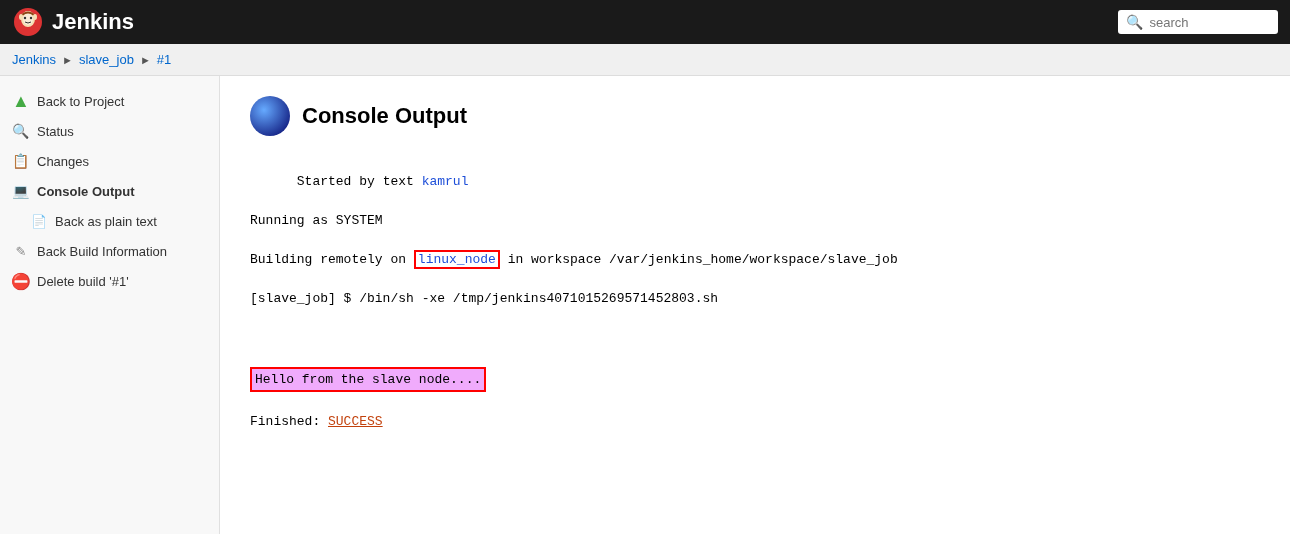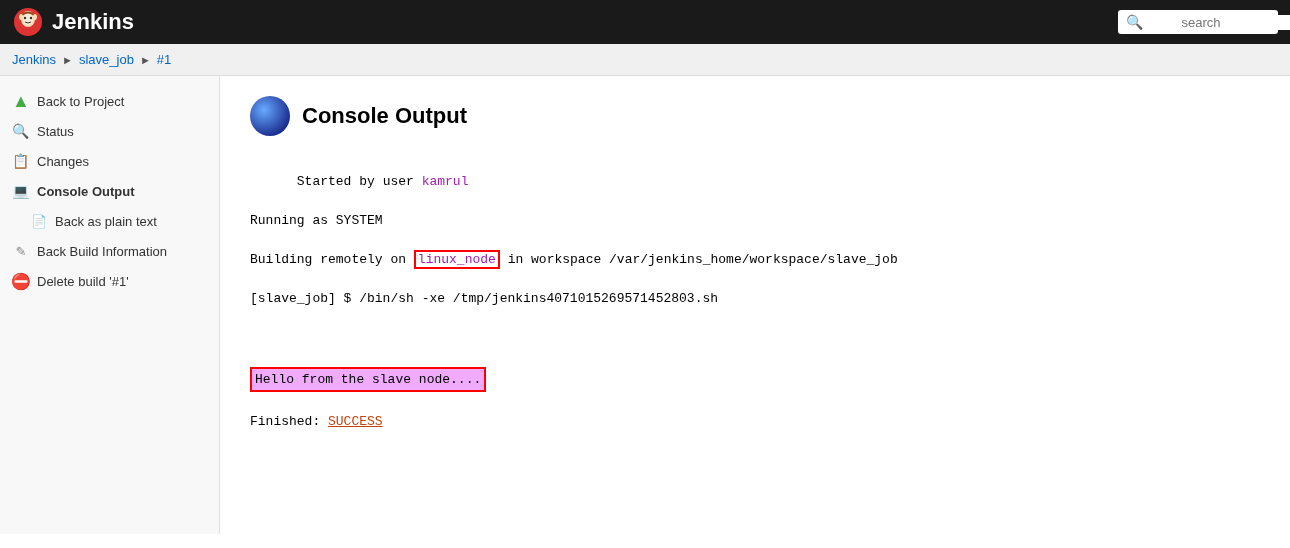--- a/index.html
+++ b/index.html
@@ -127,21 +127,21 @@
 
     
     #console-log {
       font-family: 'Courier New', Courier, monospace;
       font-size: 13px;
       line-height: 1.5;
       color: #000;
       white-space: pre-wrap;
     }
     .log-link {
-      color: #a21caf;
+      color: #1d4ed8;
       text-decoration: none;
     }
     .log-highlight-box {
       display: inline;
       border: 2px solid red;
       padding: 0 2px;
       text-align: right;
     }
     .log-highlight-bg {
       display: inline-block;
@@ -167,21 +167,21 @@
       <circle cx="19" cy="12" r="1.2" fill="#333"></circle>
       <path d="M13 16 Q16 18 19 16" stroke="#333" stroke-width="1" fill="none"></path>
       <path d="M10 9 Q16 4 22 9" stroke="#8B4513" stroke-width="2" fill="none"></path>
       <ellipse cx="9" cy="11" rx="2" ry="3" fill="#f5deb3"></ellipse>
       <ellipse cx="23" cy="11" rx="2" ry="3" fill="#f5deb3"></ellipse>
     </svg>
     <span id="header-title">Jenkins</span>
   </div>
   <div id="search-box">
     <span style="color:#888;font-size:14px;">🔍</span>
-    <input id="search-input" type="text" style="border: none; outline: none; font-size: 13px; width: 110px; color: rgb(85, 85, 85); margin-left: 32px;" placeholder="search">
+    <input id="search-input" type="text" style="border: none; outline: none; font-size: 13px; width: 110px; color: rgb(85, 85, 85);" placeholder="search">
   </div>
 </div>
 
 <div id="breadcrumb">
   <a class="breadcrumb-link" href="#">Jenkins</a>
   <span class="breadcrumb-sep">►</span>
   <a class="breadcrumb-link" href="#">slave_job</a>
   <span class="breadcrumb-sep">►</span>
   <a class="breadcrumb-link" href="#">#1</a>
 </div>
@@ -228,21 +228,21 @@
   </div>
 
   <div id="content">
 
     <div id="console-header">
       <div id="console-ball"></div>
       <h1 id="console-title">Console Output</h1>
     </div>
 
     <div id="console-log">
-      <span>Started by user </span><a class="log-link" href="#">kamrul</a>
+      <span>Started by text </span><a class="log-link" href="#">kamrul</a>
       <br><span>Running as SYSTEM</span>
       <br><span>Building remotely on </span><span class="log-highlight-box"><a class="log-link" href="#">linux_node</a></span><span> in workspace /var/jenkins_home/workspace/slave_job</span>
       <br><span>[slave_job] $ /bin/sh -xe /tmp/jenkins4071015269571452803.sh</span>
       <br>
       <br><span class="log-highlight-bg">Hello from the slave node....</span>
       <br><span>Finished: </span><span class="log-success">SUCCESS</span>
     </div>
 
   </div>
 </div>

